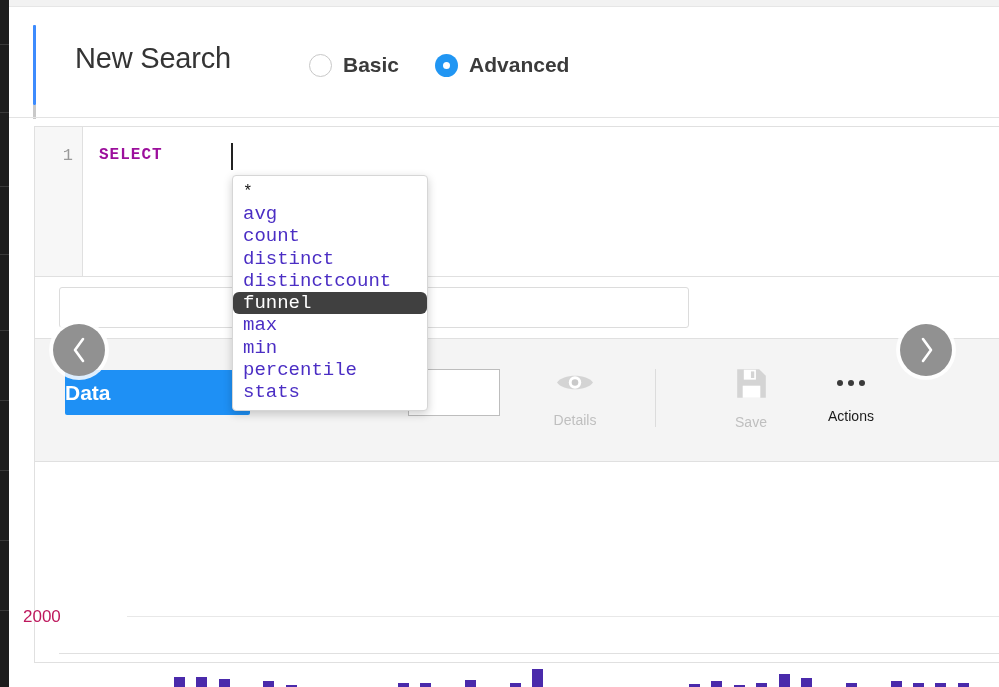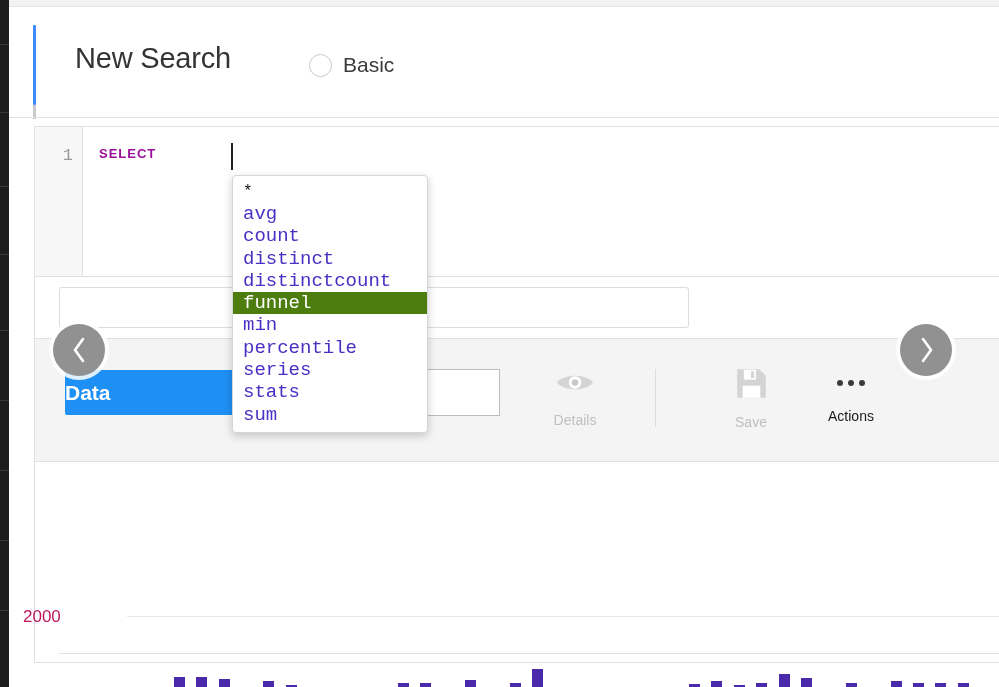--- a/index.html
+++ b/index.html
@@ -20,21 +20,21 @@
   .top-strip-line{position:absolute;left:9px;top:6px;width:990px;height:1px;background:#e6e6e6;}
 
   
   .header{position:absolute;left:9px;top:7px;width:990px;height:110px;background:#ffffff;}
   .accent-bar{position:absolute;left:24px;top:18px;width:3px;height:80px;
     background:#3d8bfd;border-radius:1px;}
   .accent-bar-tail{position:absolute;left:24px;top:98px;width:3px;height:14px;background:#c9c9c9;}
   .page-title{position:absolute;left:66px;top:35px;font-size:29px;color:#343434;
     letter-spacing:-0.2px;font-weight:400;white-space:nowrap;}
 
-  .radio-group{position:absolute;left:300px;top:46px;display:flex;align-items:center;gap:36px;}
+  .radio-group{position:absolute;left:300px;top:46px;display:flex;align-items:center;gap:36px;font-weight:bold;}
   .radio-opt{display:flex;align-items:center;gap:11px;cursor:pointer;}
   .radio-dot{width:23px;height:23px;border-radius:50%;box-sizing:border-box;
     border:1.6px solid #c8c8c8;background:#ffffff;position:relative;flex:none;}
   .radio-dot.on{border:none;background:#2196f3;}
   .radio-dot.on:after{content:"";position:absolute;left:50%;top:50%;
     width:7px;height:7px;margin:-3.5px 0 0 -3.5px;border-radius:50%;background:#ffffff;}
   .radio-label{font-size:21px;color:#3b3b3b;white-space:nowrap;}
 
   .header-rule{position:absolute;left:9px;top:117px;width:990px;height:1px;background:#e3e3e3;}
 
@@ -42,22 +42,22 @@
   .card{position:absolute;left:34px;top:126px;width:965px;height:537px;
     background:#ffffff;border:1px solid #e0e0e0;border-right:none;box-sizing:border-box;}
 
   
   .editor{position:absolute;left:0;top:0;width:964px;height:150px;background:#ffffff;
     border-bottom:1px solid #e0e0e0;box-sizing:border-box;}
   .gutter{position:absolute;left:0;top:0;width:48px;height:149px;background:#f7f7f7;
     border-right:1px solid #e0e0e0;box-sizing:border-box;}
   .gutter-num{position:absolute;right:9px;top:19px;font-family:"Liberation Mono", monospace;
     font-size:17px;color:#9a9a9a;}
-  .code-line{position:absolute;left:64px;top:19px;font-family:Liberation Sans, sans-serif;
-    font-size:13px;font-weight:bold;color:#9c0f9c;letter-spacing:1px;white-space:nowrap;}
+  .code-line{position:absolute;left:64px;top:19px;font-family:Liberation Mono, monospace;
+    font-size:16px;font-weight:bold;color:#9c0f9c;letter-spacing:1px;white-space:nowrap;}
   .caret{position:absolute;left:196px;top:16px;width:2px;height:27px;background:#222;}
 
   
   .searchrow{position:absolute;left:0;top:150px;width:964px;height:62px;background:#ffffff;
     border-bottom:1px solid #e0e0e0;box-sizing:border-box;}
   .searchbox{position:absolute;left:24px;top:10px;width:630px;height:41px;background:#ffffff;
     border:1px solid #dcdcdc;border-radius:3px;box-sizing:border-box;
     display:flex;align-items:center;justify-content:center;gap:9px;}
   .search-label{font-size:21px;color:#737373;}
 
@@ -97,21 +97,21 @@
   .bar{position:absolute;bottom:0;width:11px;background:#4a2aab;}
   .chart-bottom-rule{position:absolute;left:24px;top:191px;width:940px;height:1px;background:#e0e0e0;}
 
   
   .ac{position:absolute;left:232px;top:175px;width:196px;
     background:#ffffff;border:1px solid #d6d6d6;border-radius:4px;
     box-shadow:0 3px 10px rgba(0,0,0,.20);padding:5px 0 6px 0;box-sizing:border-box;z-index:50;}
   .ac-item{font-family:"Liberation Mono", monospace;font-size:19px;line-height:22.3px;
     color:#4b2ec4;padding:0 0 0 10px;white-space:nowrap;cursor:pointer;}
   .ac-item.plain{color:#111111;font-size:16px;line-height:22px;}
-  .ac-item.sel{background:#4d7c0f;color:#ffffff;}
+  .ac-item.sel{background:#404040;color:#ffffff;border-radius:6px;}
 </style>
 </head>
 <body>
 
 <div id="root">
 
   <div class="app-rail">
     <div class="seg" style="top:44px"></div>
     <div class="seg" style="top:112px"></div>
     <div class="seg" style="top:186px"></div>
@@ -129,20 +129,24 @@
   <div class="header">
     <div class="accent-bar"></div>
     <div class="accent-bar-tail"></div>
 
     <div class="page-title">New Search</div>
 
     <div class="radio-group">
       <div class="radio-opt">
         <span class="radio-dot"></span>
         <span class="radio-label">Basic</span>
+      </div>
+      <div class="radio-opt">
+        <span class="radio-dot on"></span>
+        <span class="radio-label">Advanced</span>
       </div>
     </div>
   </div>
   <div class="header-rule"></div>
 
   <div class="card">
 
     <div class="editor">
       <div class="gutter">
         <div class="gutter-num">1</div>
@@ -257,20 +261,19 @@
     </svg>
   </div>
 
   <div class="ac" id="ac">
       <div class="ac-item plain">*</div>
       <div class="ac-item">avg</div>
       <div class="ac-item">count</div>
       <div class="ac-item">distinct</div>
       <div class="ac-item">distinctcount</div>
       <div class="ac-item sel">funnel</div>
+      <div class="ac-item">max</div>
       <div class="ac-item">min</div>
       <div class="ac-item">percentile</div>
-      <div class="ac-item">series</div>
       <div class="ac-item">stats</div>
-      <div class="ac-item">sum</div>
     </div>
 
 </div>
 
 </body></html>

